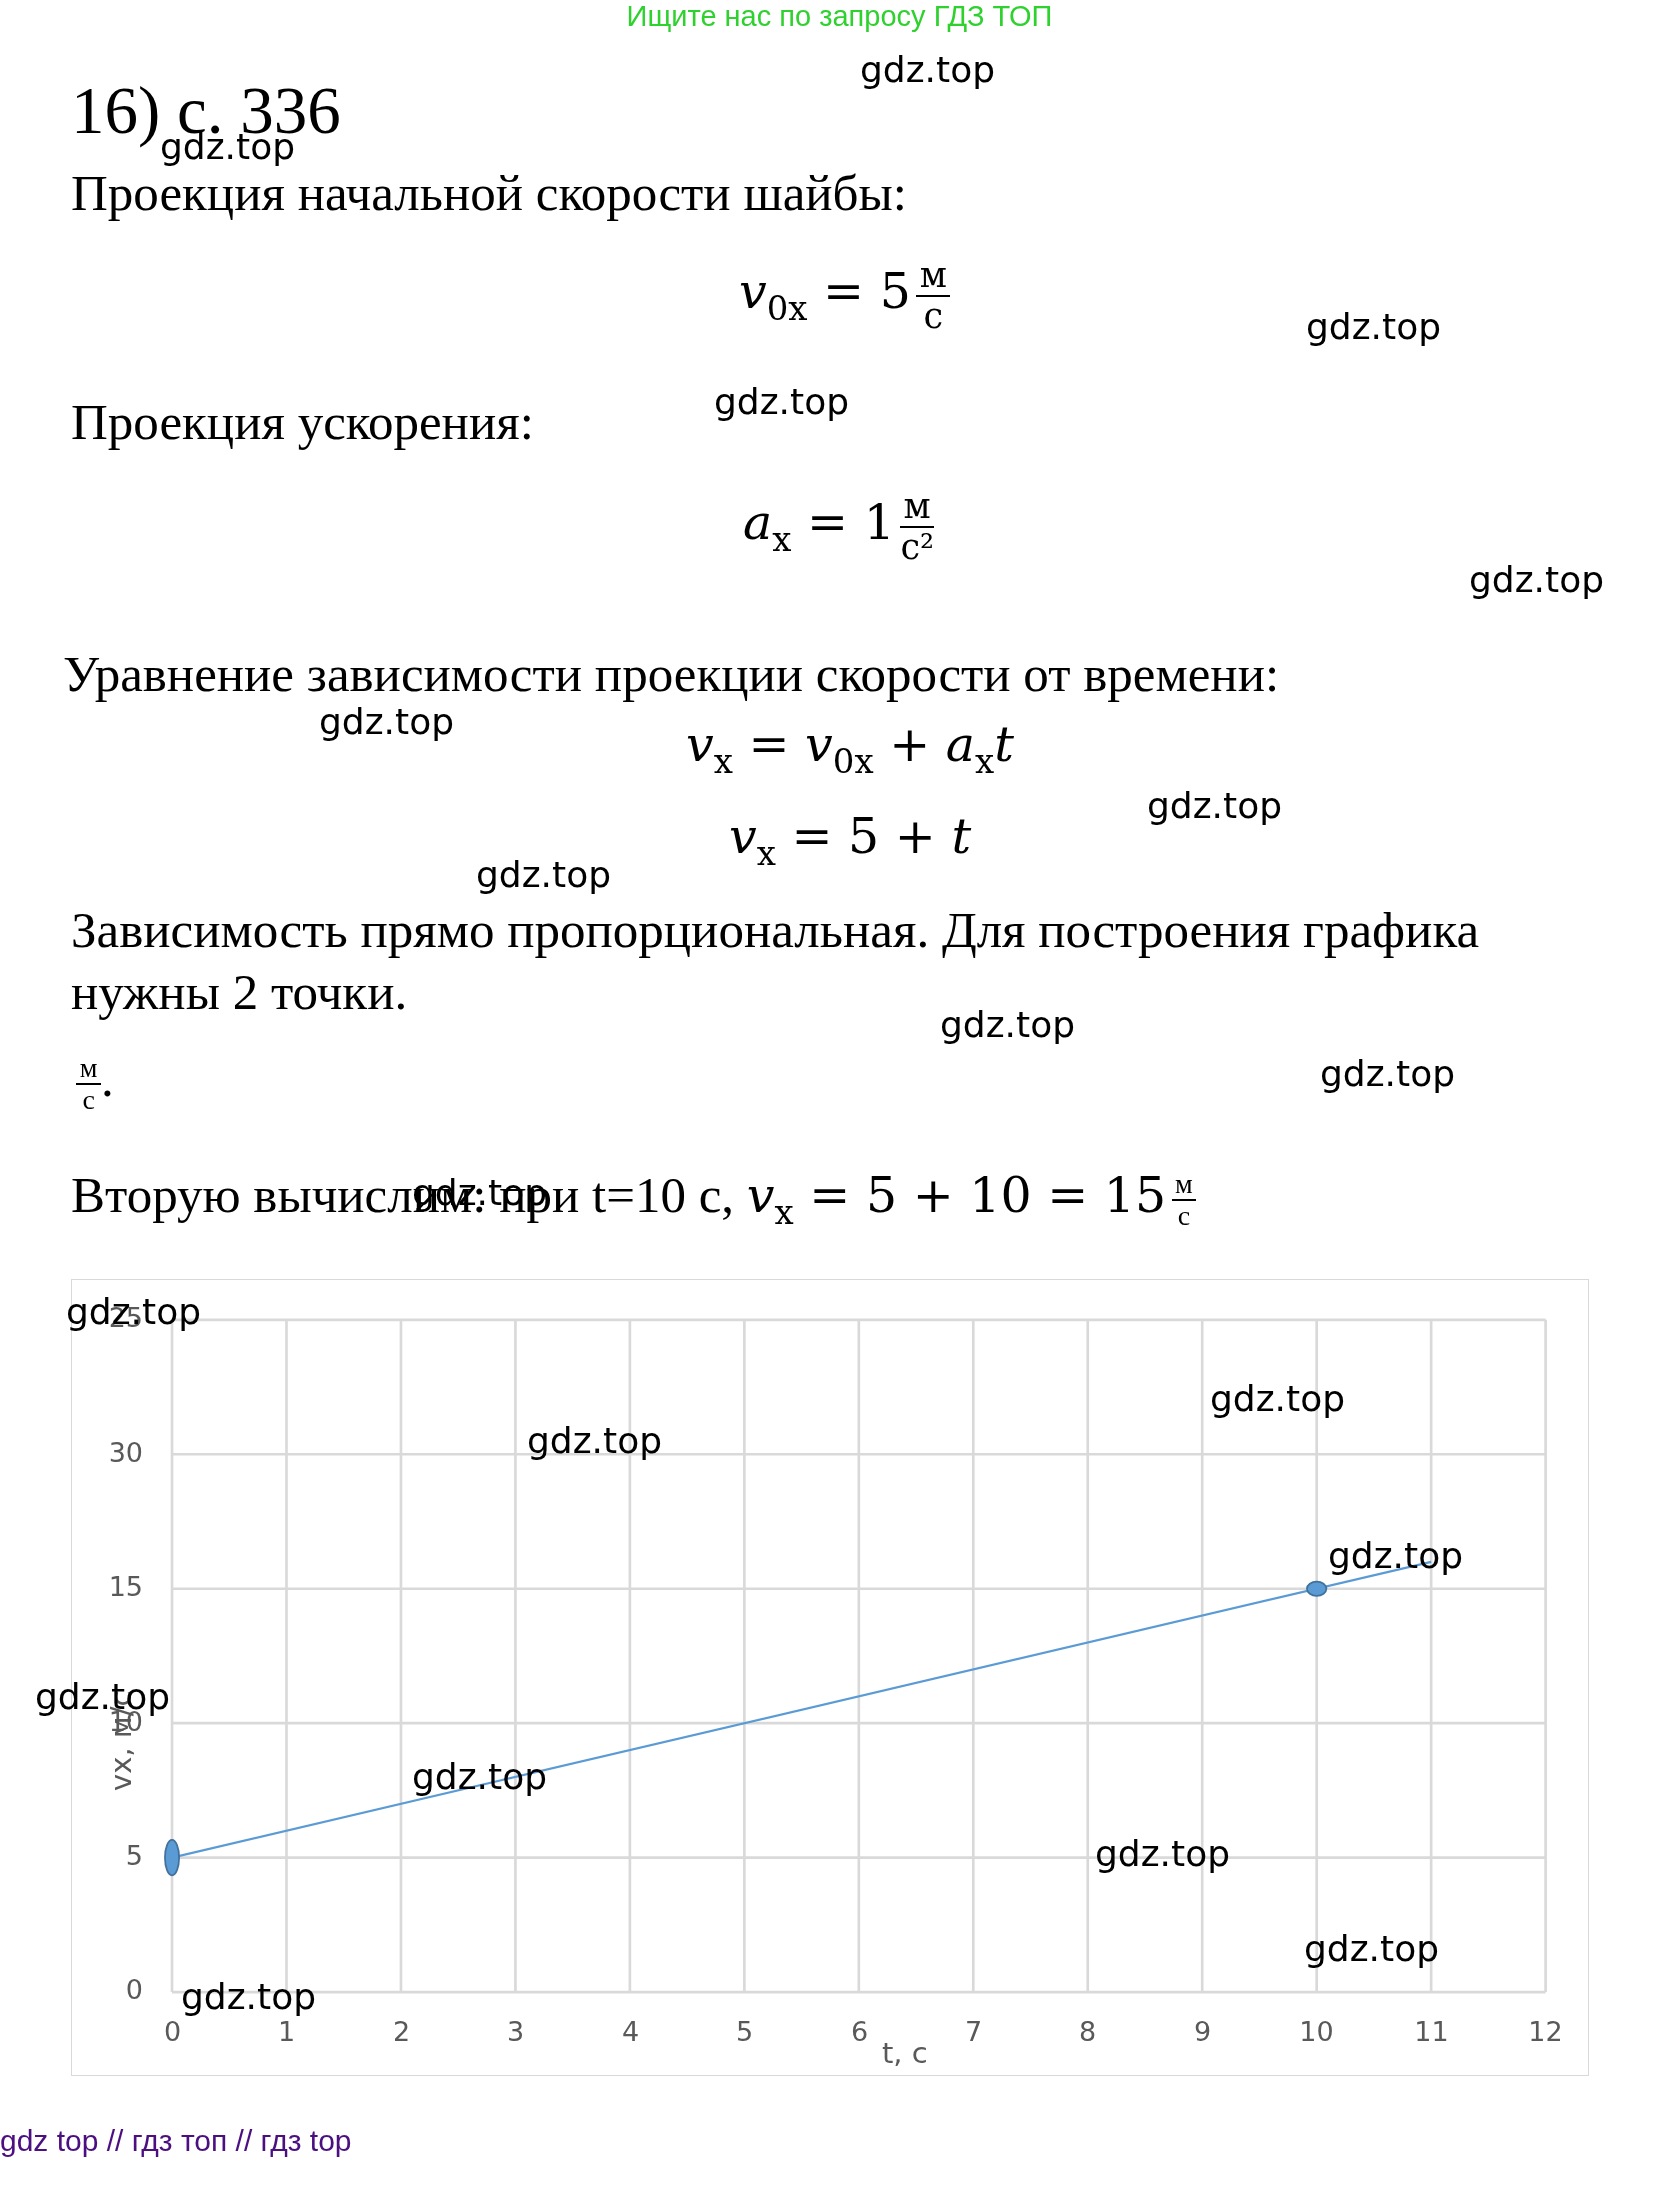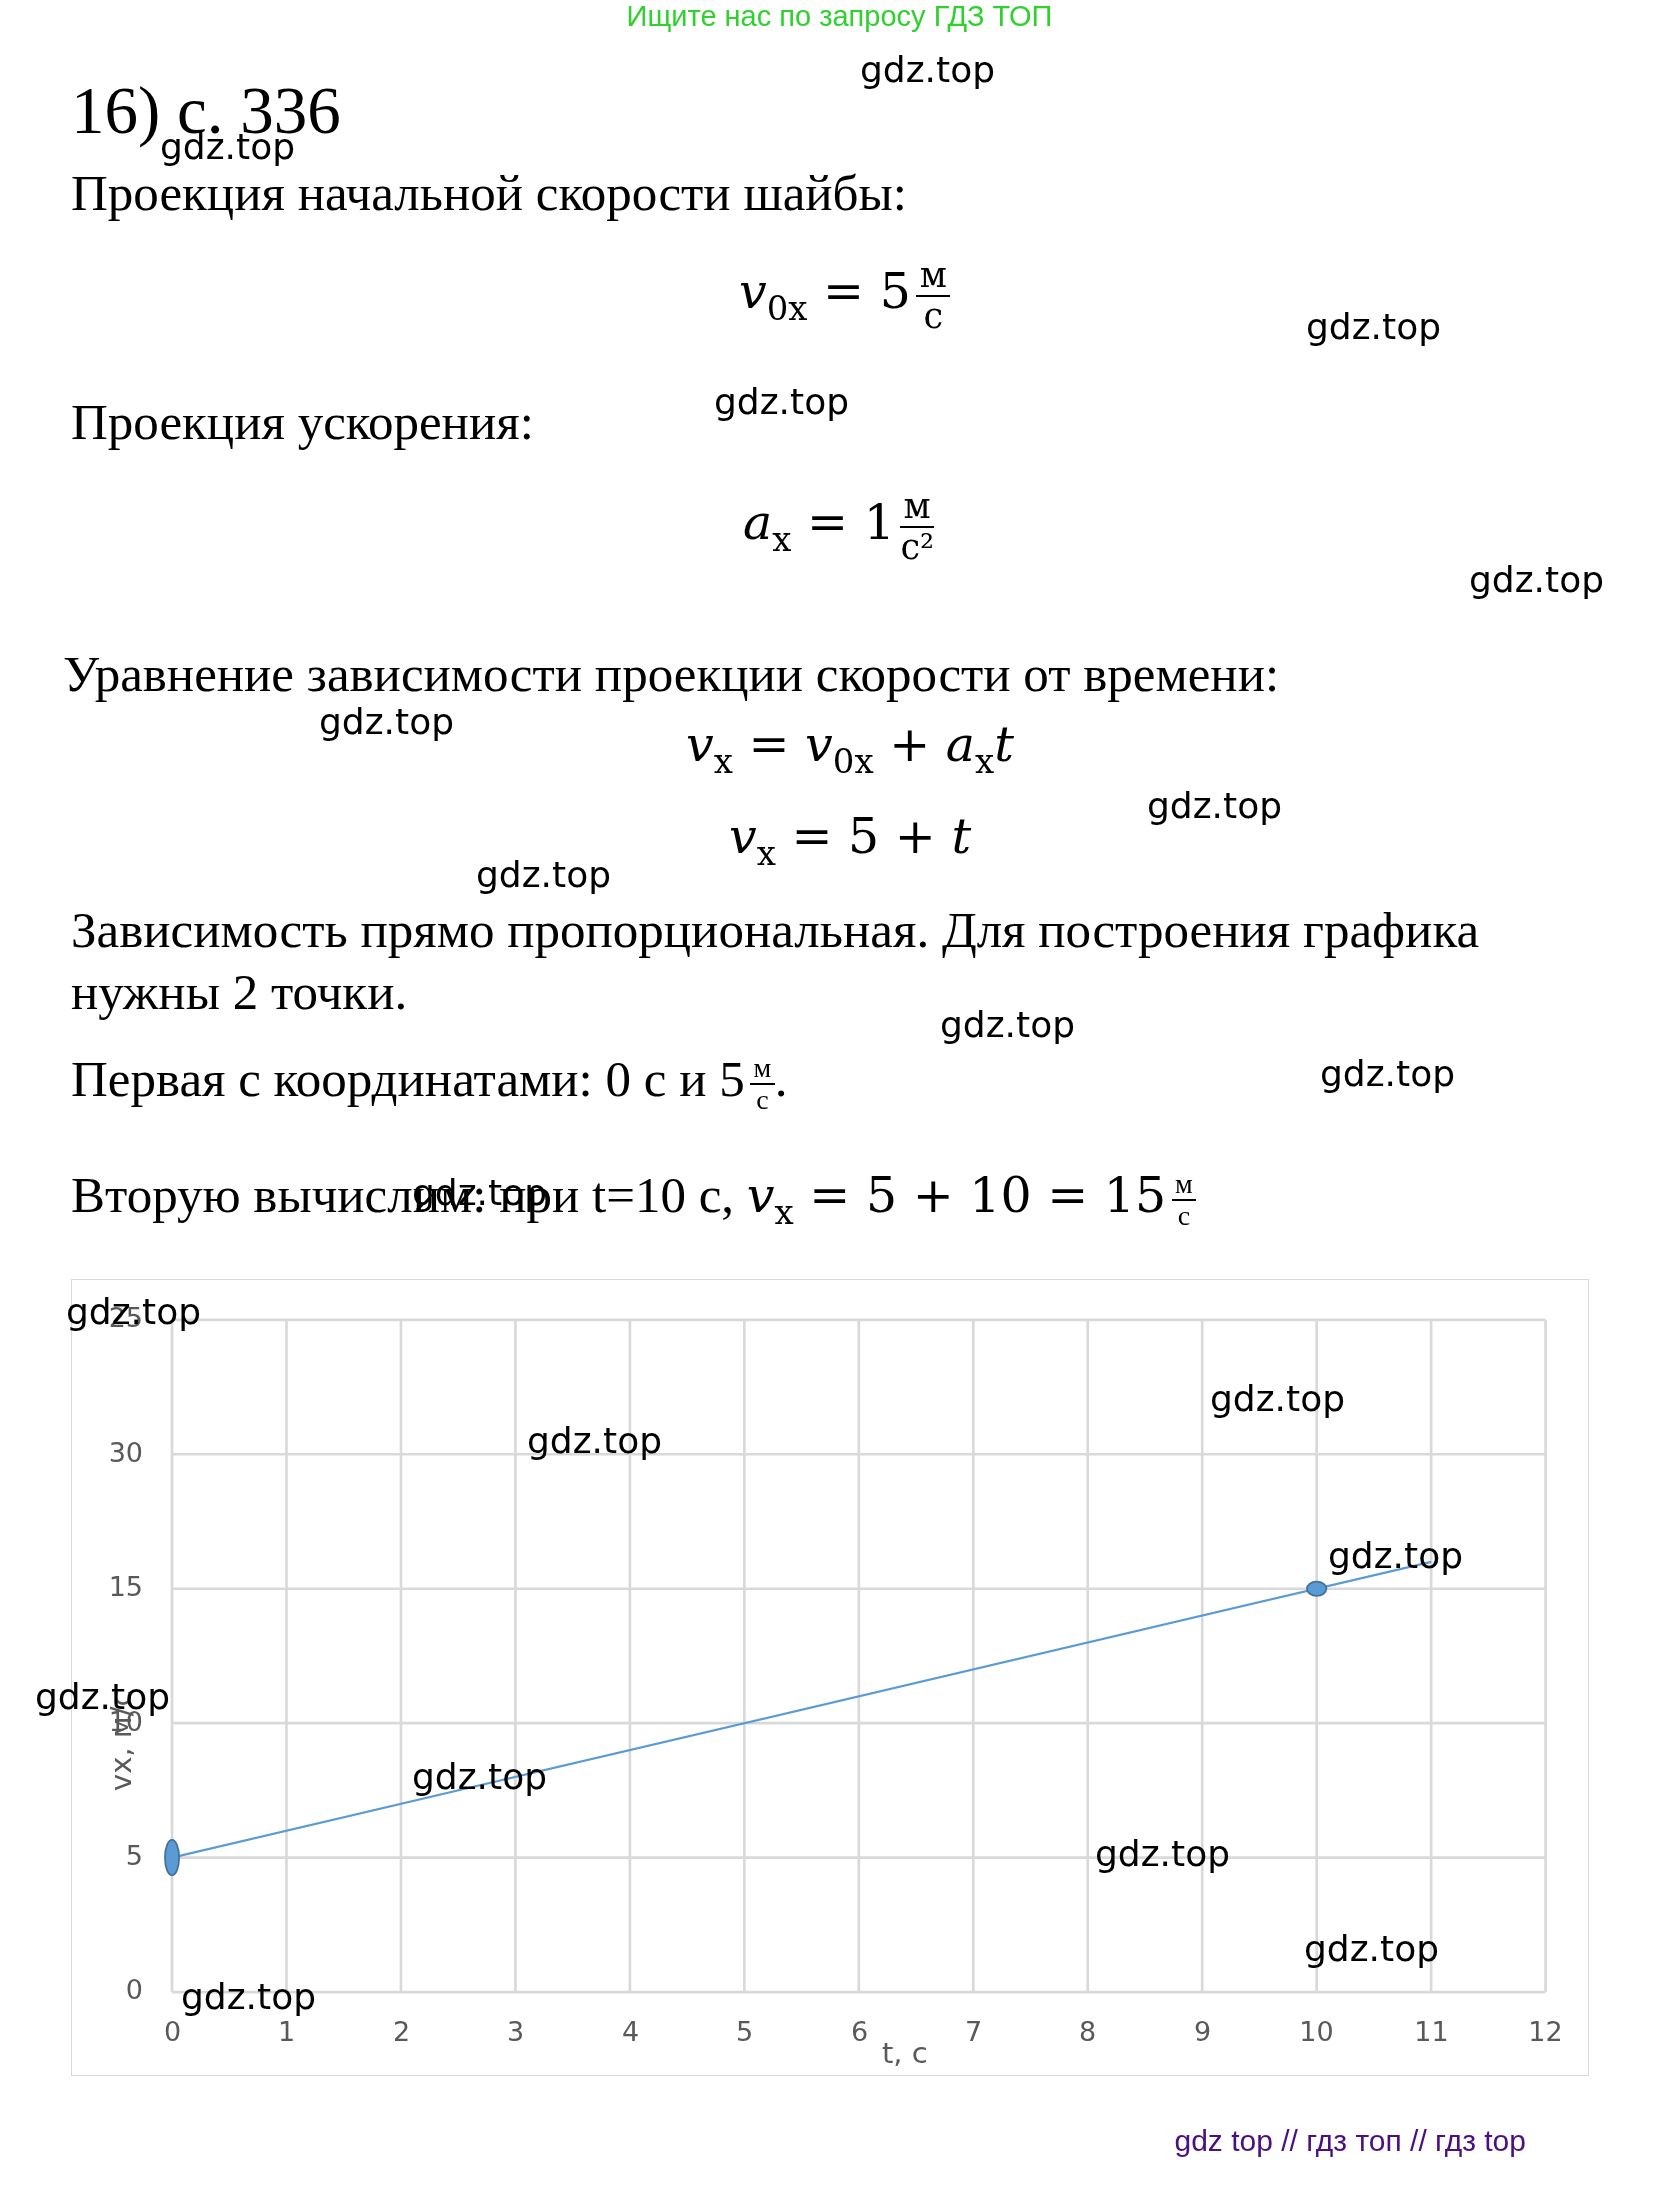--- a/index.html
+++ b/index.html
@@ -64,21 +64,21 @@
 <div class="abs math" style="left:729px;top:808px;">
   <i>v</i><span class="sub">x</span>
   <span>= 5 +</span>
   <i>t</i>
 </div>
 
 <div class="abs serif para" style="left:71px;top:901px;">Зависимость прямо пропорциональная. Для построения графика</div>
 <div class="abs serif para" style="left:71px;top:963px;">нужны 2 точки.</div>
 
 <div class="abs serif para" style="left:71px;top:1050px;">
-  <span>Первая с координатами: 0 с и 5</span><span class="frac small">
+  <span class="frac small">
       <span class="num">м</span>
       <span class="den">с</span>
     </span><span>.</span>
 </div>
 
 <div class="abs serif para" style="left:71px;top:1166px;">
   <span>Вторую вычислим: при t=10 с,</span>
   <span class="math" style="font-size:49px;margin-top:24px;"><i>v</i><span class="sub">x</span> <span>= 5 + 10 = 15</span></span><span class="frac small">
       <span class="num">м</span>
       <span class="den">с</span>
@@ -154,14 +154,14 @@
     <div class="abs wm" style="left: 1210px; top: 1378px;">gdz.top</div>
     <div class="abs wm" style="left: 527px; top: 1420px;">gdz.top</div>
     <div class="abs wm" style="left: 1328px; top: 1535px;">gdz.top</div>
     <div class="abs wm" style="left: 35px; top: 1676px;">gdz.top</div>
     <div class="abs wm" style="left: 412px; top: 1756px;">gdz.top</div>
     <div class="abs wm" style="left: 1095px; top: 1833px;">gdz.top</div>
     <div class="abs wm" style="left: 1304px; top: 1928px;">gdz.top</div>
     <div class="abs wm" style="left: 181px; top: 1976px;">gdz.top</div>
   </div>
 
-<div class="abs sans footer" style="left:0;width:1526px;text-align:right;top:2124px;">gdz top  //  гдз топ  //  гдз top</div>
+<div class="abs sans footer" style="left:0;width:1526px;text-align:left;top:2124px;">gdz top  //  гдз топ  //  гдз top</div>
 
 
 </body></html>

